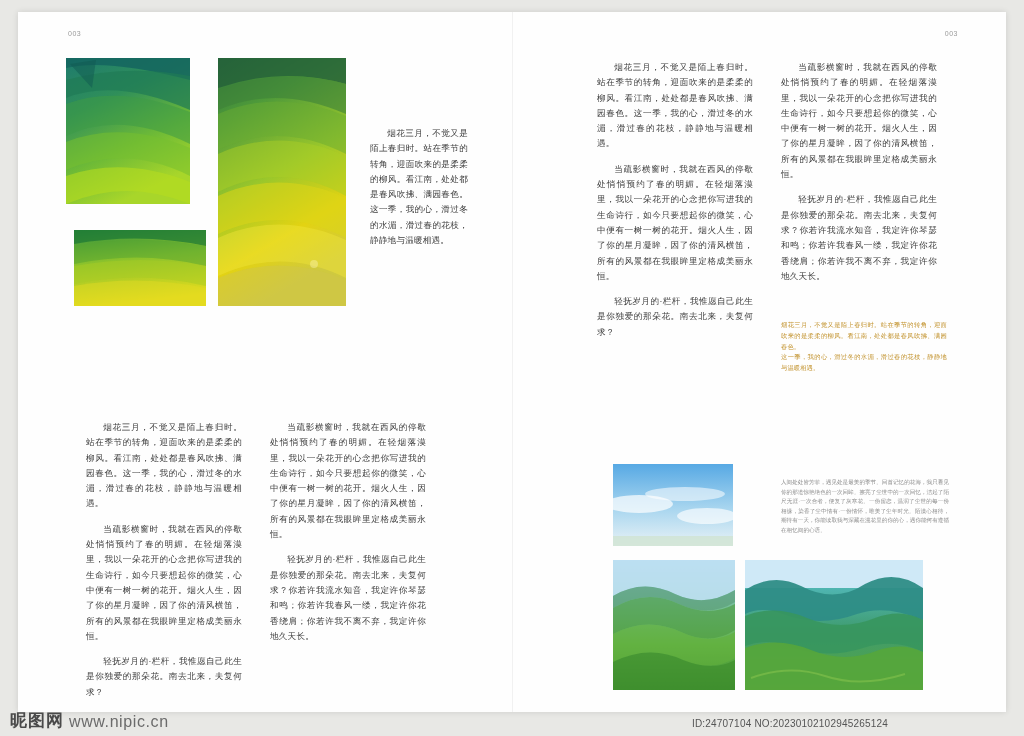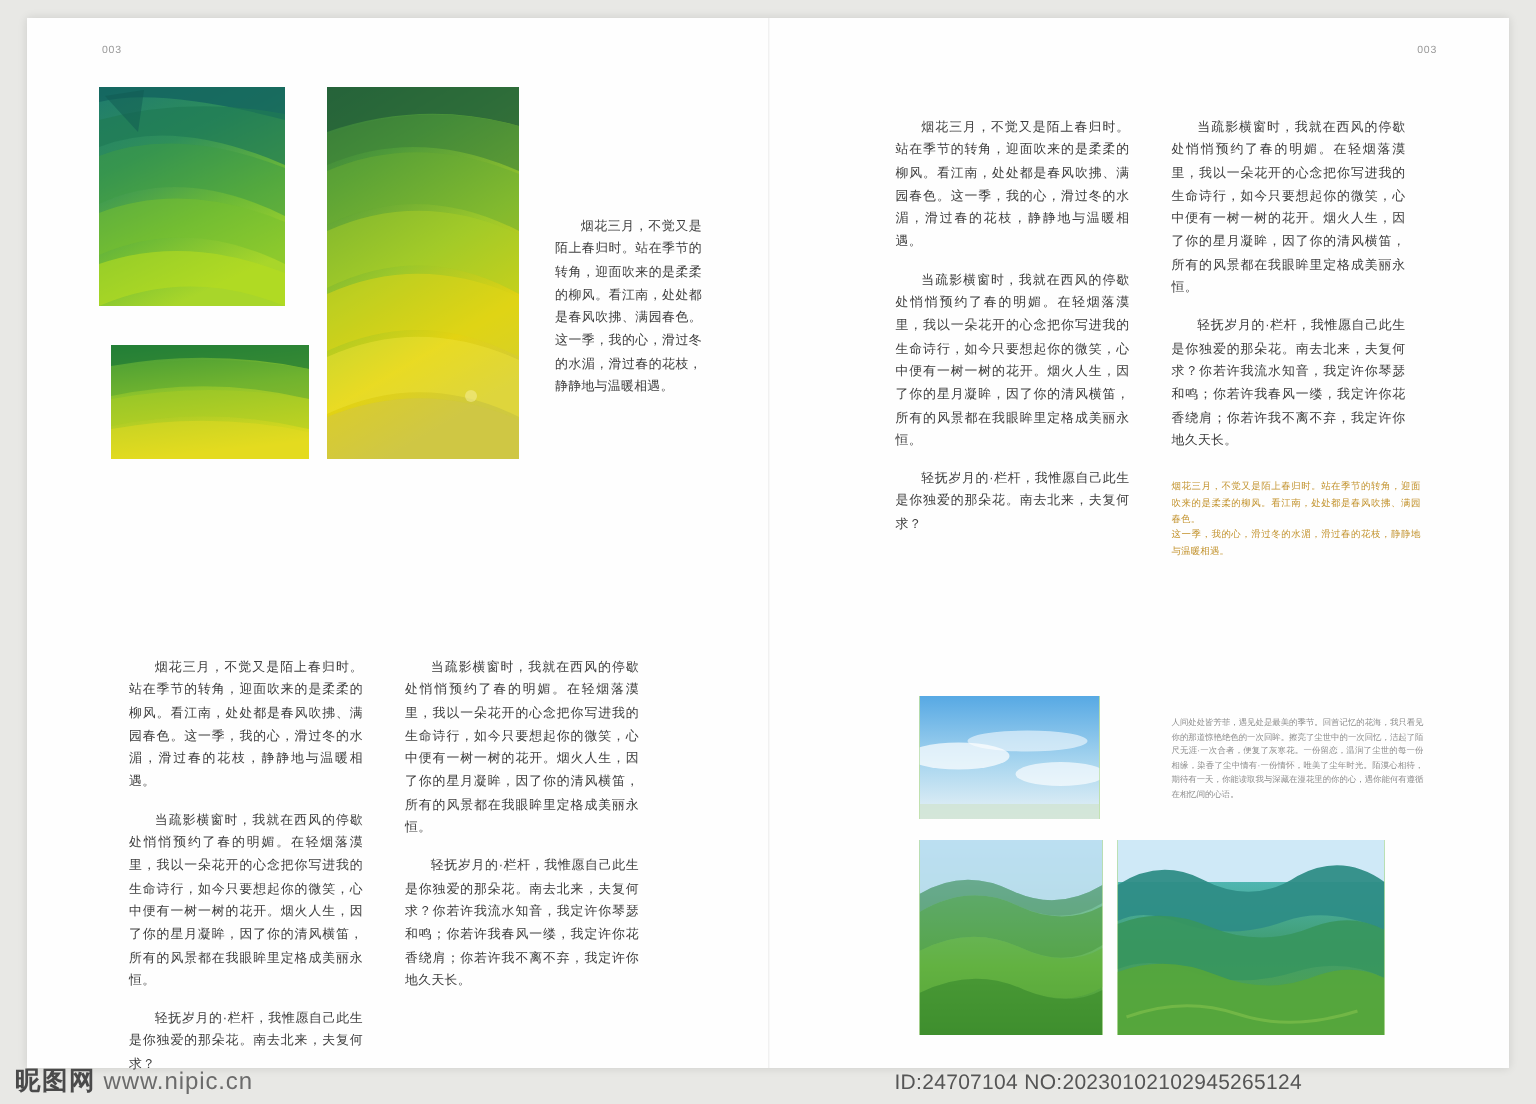--- a/index.html
+++ b/index.html
@@ -43,21 +43,20 @@
   .folio.r { right: 48px; }
 
   
   .col {
     position: absolute;
     font-size: 8.6px;
     line-height: 1.78;
     color: #3c3c3c;
     text-align: justify;
     letter-spacing: .2px;
-    margin-top: 17px;
   }
   .col p { margin: 0 0 10px 0; text-indent: 2em; }
   .col p:last-child { margin-bottom: 0; }
 
   
   .img {
     position: absolute;
     overflow: hidden;
     background: #7cc24a;
   }
@@ -99,22 +98,22 @@
     font-size: 17px; font-weight: bold; color: #4a4a4a;
     font-family: "DejaVu Sans", sans-serif;
     letter-spacing: 1px;
   }
   .wm-url {
     font-size: 16px; color: #6b6b6b; letter-spacing: .6px;
     padding-bottom: 1px;
   }
   .wm-id {
     position: absolute;
-    right: 24px; bottom: 7px;
-    font-size: 14px; color: #555;
+    right: 4px; bottom: 7px;
+    font-size: 10px; color: #555;
     letter-spacing: .2px;
   }
 </style>
 </head>
 <body>
 
 <div id="root">
   <div class="spread">
 
     <div class="page left">

